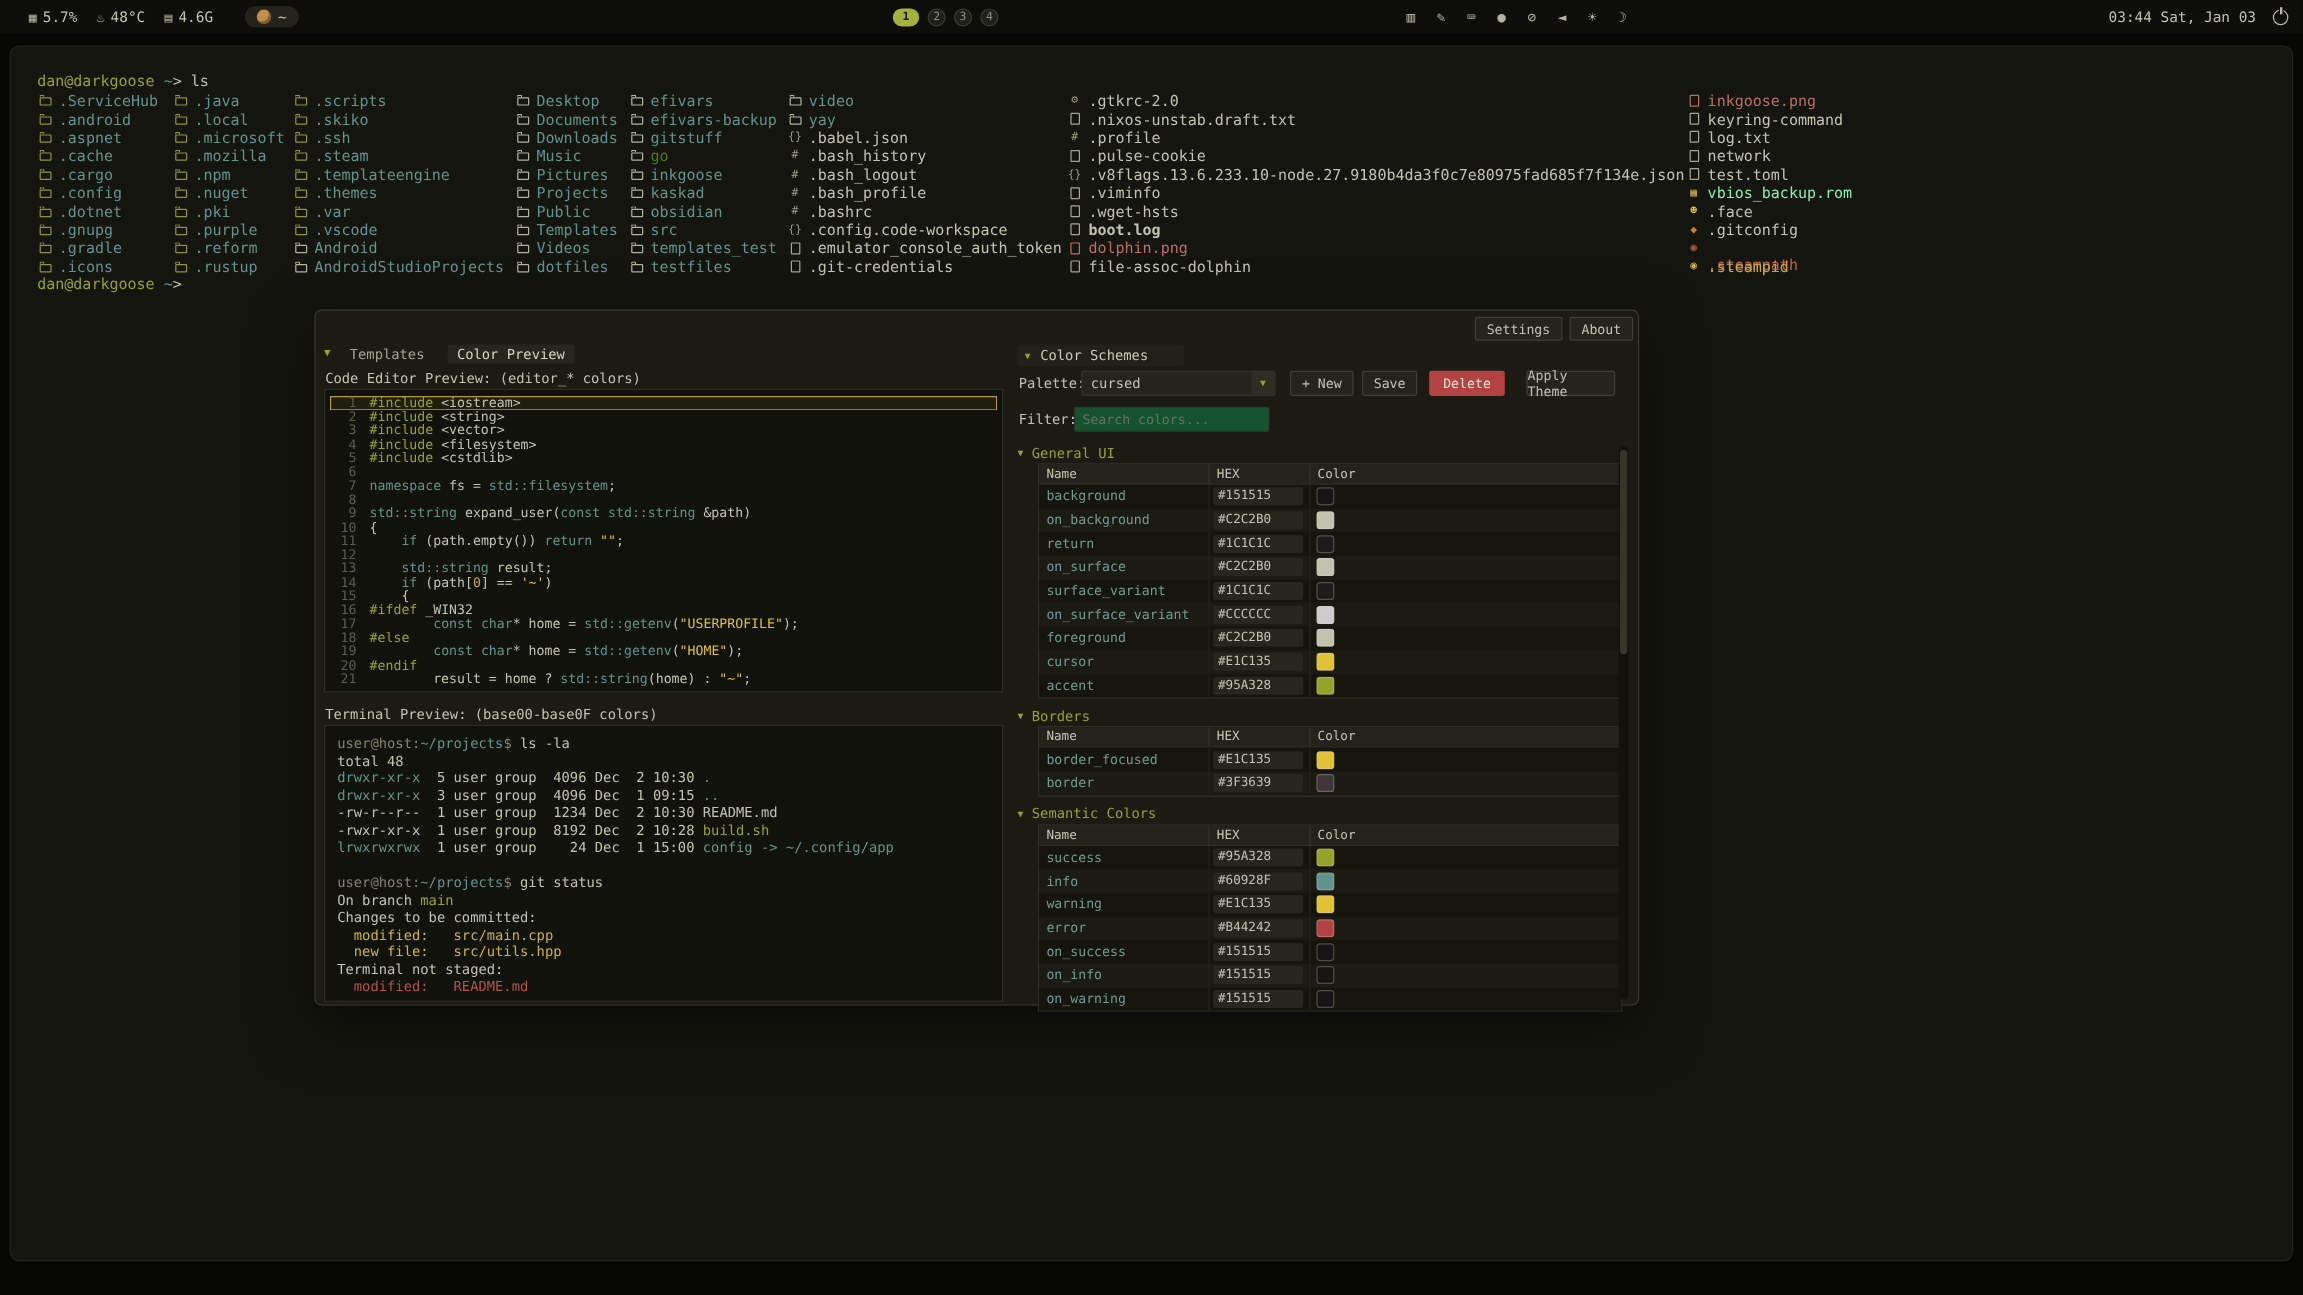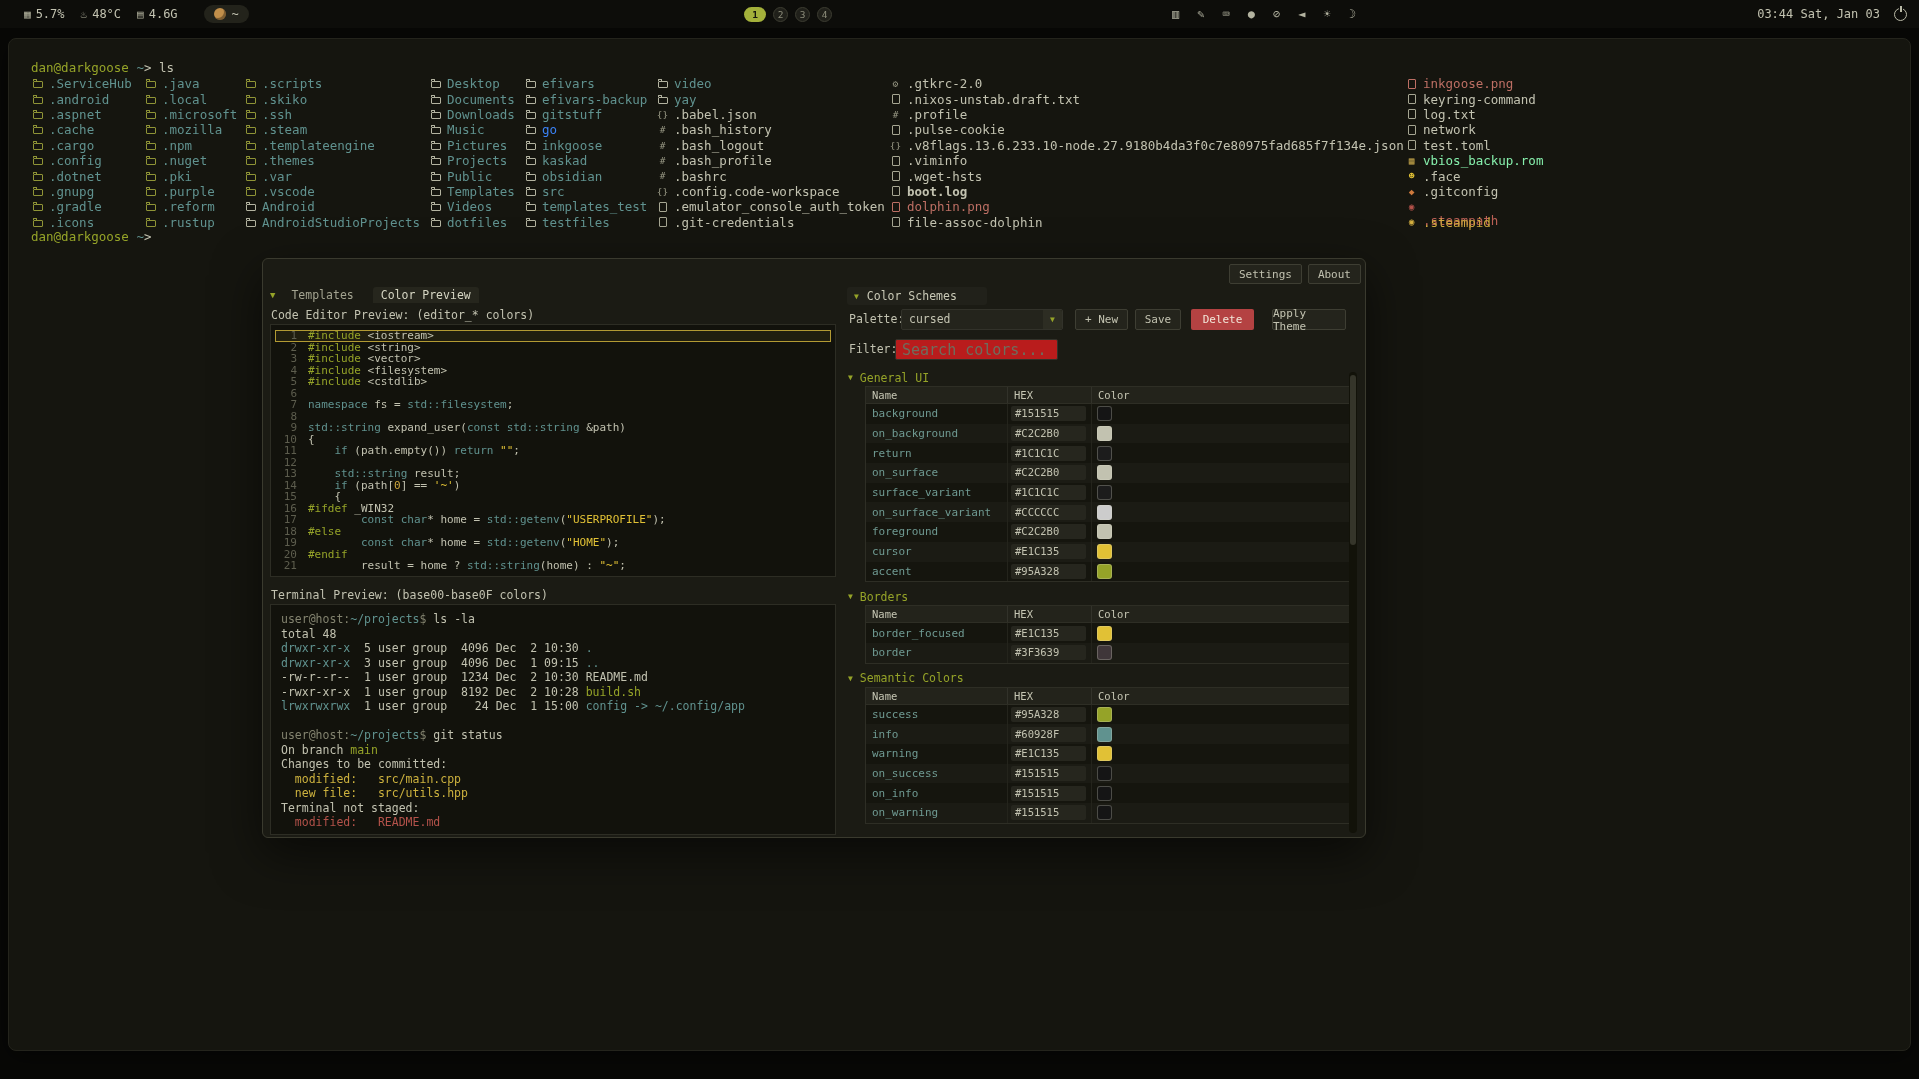--- a/index.html
+++ b/index.html
@@ -90,23 +90,23 @@
   .combo-text{position:absolute;left:7px;top:2px;color:#c2c2b0;}
   .combo-btn{position:absolute;right:0;top:0;bottom:0;width:19px;background:#2d2d23;display:flex;
              align-items:center;justify-content:center;color:#95a328;font-size:8px;border-radius:0 2px 2px 0;}
   .pbtn{position:absolute;top:0;height:21px;display:flex;align-items:center;justify-content:center;
         background:#24241c;border:1px solid #3e3e33;border-radius:2px;box-sizing:border-box;font-size:11px;}
   #btn-new{left:232px;width:53px;} #btn-save{left:292px;width:46px;}
   #btn-delete{left:348px;width:63px;background:#b44242;border:none;color:#f2e6d8;}
   #btn-apply{left:429px;width:74px;}
   .filter-row{position:absolute;left:0;top:53px;height:21px;width:100%;}
   .f-label{position:absolute;left:6px;top:3px;}
-  .f-input{position:absolute;left:52px;top:0;width:163px;height:21px;background:#b91c1c;
+  .f-input{position:absolute;left:52px;top:0;width:163px;height:21px;background:#14532d;
            border:1px solid #32322a;border-radius:2px;box-sizing:border-box;color:#c2c2b0;
-           font-family:inherit;font-size:15px;padding:0 6px;outline:none;}
+           font-family:inherit;font-size:11px;padding:0 6px;outline:none;}
   .f-input::placeholder{color:#6e6e5e;}
   #sections{position:absolute;left:0;top:84px;width:100%;}
   .section{margin-bottom:7px;}
   .sec-header{display:flex;align-items:center;gap:7px;padding-left:5px;height:15px;color:#95a328;}
   .sec-arrow{font-size:8px;}
   .ctable{margin-left:22px;width:487px;border:1px solid #2e2e25;box-sizing:border-box;margin-top:1px;}
   .thead{display:flex;height:16px;background:#23231b;border-bottom:1px solid #2e2e25;
          align-items:center;font-size:10.5px;color:#c6c6b3;}
   .th{box-sizing:border-box;padding-left:6px;height:100%;display:flex;align-items:center;}
   .th0{width:142px;border-right:1px solid #32322a;} .th1{width:84px;border-right:1px solid #32322a;} .th2{flex:1;}
@@ -215,21 +215,21 @@
         <div class="file-item"><span class="fi-icon"><span class="shape-folder" style="color: rgb(179, 179, 160);"></span></span><span class="fi-name" style="color: rgb(96, 146, 143);">Projects</span></div>
         <div class="file-item"><span class="fi-icon"><span class="shape-folder" style="color: rgb(179, 179, 160);"></span></span><span class="fi-name" style="color: rgb(96, 146, 143);">Public</span></div>
         <div class="file-item"><span class="fi-icon"><span class="shape-folder" style="color: rgb(179, 179, 160);"></span></span><span class="fi-name" style="color: rgb(96, 146, 143);">Templates</span></div>
         <div class="file-item"><span class="fi-icon"><span class="shape-folder" style="color: rgb(179, 179, 160);"></span></span><span class="fi-name" style="color: rgb(96, 146, 143);">Videos</span></div>
         <div class="file-item"><span class="fi-icon"><span class="shape-folder" style="color: rgb(179, 179, 160);"></span></span><span class="fi-name" style="color: rgb(96, 146, 143);">dotfiles</span></div>
       </div>
       <div class="file-col" style="left: 515px;">
         <div class="file-item"><span class="fi-icon"><span class="shape-folder" style="color: rgb(179, 179, 160);"></span></span><span class="fi-name" style="color: rgb(96, 146, 143);">efivars</span></div>
         <div class="file-item"><span class="fi-icon"><span class="shape-folder" style="color: rgb(179, 179, 160);"></span></span><span class="fi-name" style="color: rgb(96, 146, 143);">efivars-backup</span></div>
         <div class="file-item"><span class="fi-icon"><span class="shape-folder" style="color: rgb(179, 179, 160);"></span></span><span class="fi-name" style="color: rgb(96, 146, 143);">gitstuff</span></div>
-        <div class="file-item"><span class="fi-icon"><span class="shape-folder" style="color: rgb(179, 179, 160);"></span></span><span class="fi-name" style="color: #3b82f6;">go</span></div>
+        <div class="file-item"><span class="fi-icon"><span class="shape-folder" style="color: rgb(179, 179, 160);"></span></span><span class="fi-name" style="color: #4d7c0f;">go</span></div>
         <div class="file-item"><span class="fi-icon"><span class="shape-folder" style="color: rgb(179, 179, 160);"></span></span><span class="fi-name" style="color: rgb(96, 146, 143);">inkgoose</span></div>
         <div class="file-item"><span class="fi-icon"><span class="shape-folder" style="color: rgb(179, 179, 160);"></span></span><span class="fi-name" style="color: rgb(96, 146, 143);">kaskad</span></div>
         <div class="file-item"><span class="fi-icon"><span class="shape-folder" style="color: rgb(179, 179, 160);"></span></span><span class="fi-name" style="color: rgb(96, 146, 143);">obsidian</span></div>
         <div class="file-item"><span class="fi-icon"><span class="shape-folder" style="color: rgb(179, 179, 160);"></span></span><span class="fi-name" style="color: rgb(96, 146, 143);">src</span></div>
         <div class="file-item"><span class="fi-icon"><span class="shape-folder" style="color: rgb(179, 179, 160);"></span></span><span class="fi-name" style="color: rgb(96, 146, 143);">templates_test</span></div>
         <div class="file-item"><span class="fi-icon"><span class="shape-folder" style="color: rgb(179, 179, 160);"></span></span><span class="fi-name" style="color: rgb(96, 146, 143);">testfiles</span></div>
       </div>
       <div class="file-col" style="left: 647px;">
         <div class="file-item"><span class="fi-icon"><span class="shape-folder" style="color: rgb(179, 179, 160);"></span></span><span class="fi-name" style="color: rgb(96, 146, 143);">video</span></div>
         <div class="file-item"><span class="fi-icon"><span class="shape-folder" style="color: rgb(179, 179, 160);"></span></span><span class="fi-name" style="color: rgb(96, 146, 143);">yay</span></div>
@@ -518,20 +518,29 @@
               <div class="trow">
                 <div class="td-name">warning</div>
                 <div class="td-hex">
                   <span class="hexbox">#E1C135</span>
                 </div>
                 <div class="td-color">
                   <span class="swatch" style="background: rgb(225, 193, 53);"></span>
                 </div>
               </div>
               <div class="trow">
+                <div class="td-name">error</div>
+                <div class="td-hex">
+                  <span class="hexbox">#B44242</span>
+                </div>
+                <div class="td-color">
+                  <span class="swatch" style="background: rgb(180, 66, 66);"></span>
+                </div>
+              </div>
+              <div class="trow">
                 <div class="td-name">on_success</div>
                 <div class="td-hex">
                   <span class="hexbox">#151515</span>
                 </div>
                 <div class="td-color">
                   <span class="swatch" style="background: rgb(21, 21, 21);"></span>
                 </div>
               </div>
               <div class="trow">
                 <div class="td-name">on_info</div>

